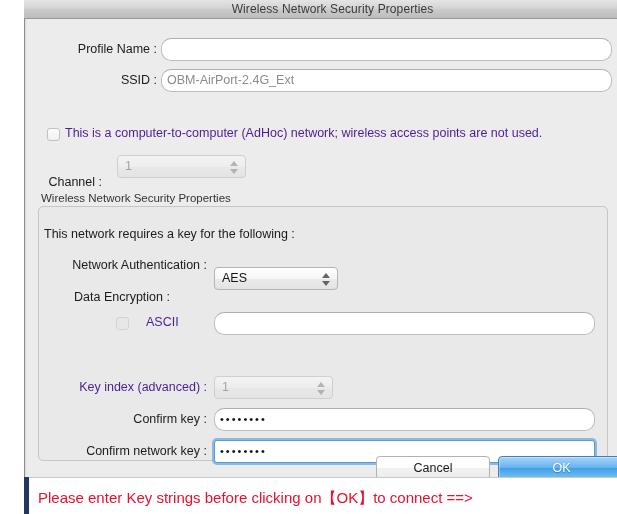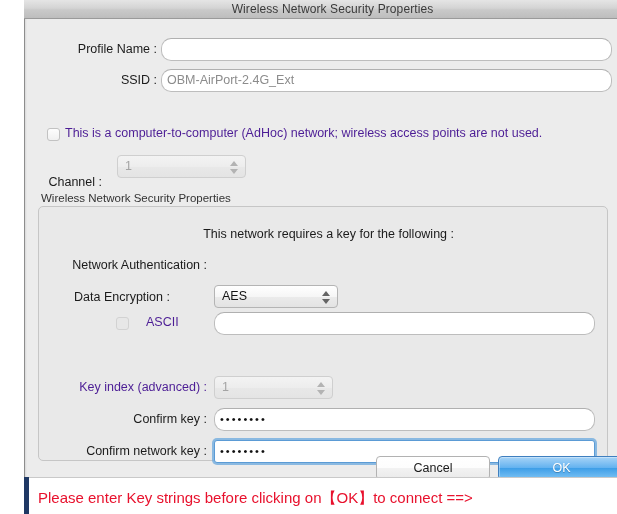--- a/index.html
+++ b/index.html
@@ -245,26 +245,26 @@
 
     <div class="lbl" style="left:0px; top:156px; width:75px;">Channel :</div>
     <div class="combo disabled" style="left:90px; top:136px; width:129px;">
       <span>1</span>
       <span class="arrows"></span>
     </div>
 
     <div class="groupbox-title" style="left:14px; top:173px;">Wireless Network Security Properties</div>
     <div class="groupbox" style="left:11px; top:187px; width:570px; height:255px;"></div>
 
-    <div class="lbl" style="left:27px; top:208px; width:400px; text-align:right;">This network requires a key for the following :</div>
+    <div class="lbl" style="left:17px; top:208px; width:400px; text-align:left;">This network requires a key for the following :</div>
 
     <div class="lbl" style="left:10px; top:239px; width:170px;text-align:right;">Network Authentication :</div>
 
     <div class="lbl" style="left:10px; top:271px; width:170px;text-align:center;">Data Encryption :</div>
-    <div class="combo" style="left:187px; top:266px; width:124px;">
+    <div class="combo" style="left:187px; top:248px; width:124px;">
       <span>AES</span>
       <span class="arrows"></span>
     </div>
 
     <div class="cb" style="left:89px; top:298px; border-color:#d2d2d2; background:#e7e7e7;"></div>
     <div class="lbl dim" style="left:119px; top:296px; width:70px; text-align:left;">ASCII</div>
     <input class="field" style="left: 187px; top: 293px; width: 381px;" type="text" value="">
 
     <div class="lbl dim" style="left:10px; top:361px; width:170px;">Key index (advanced) :</div>
     <div class="combo disabled" style="left:187px; top:357px; width:119px;">

